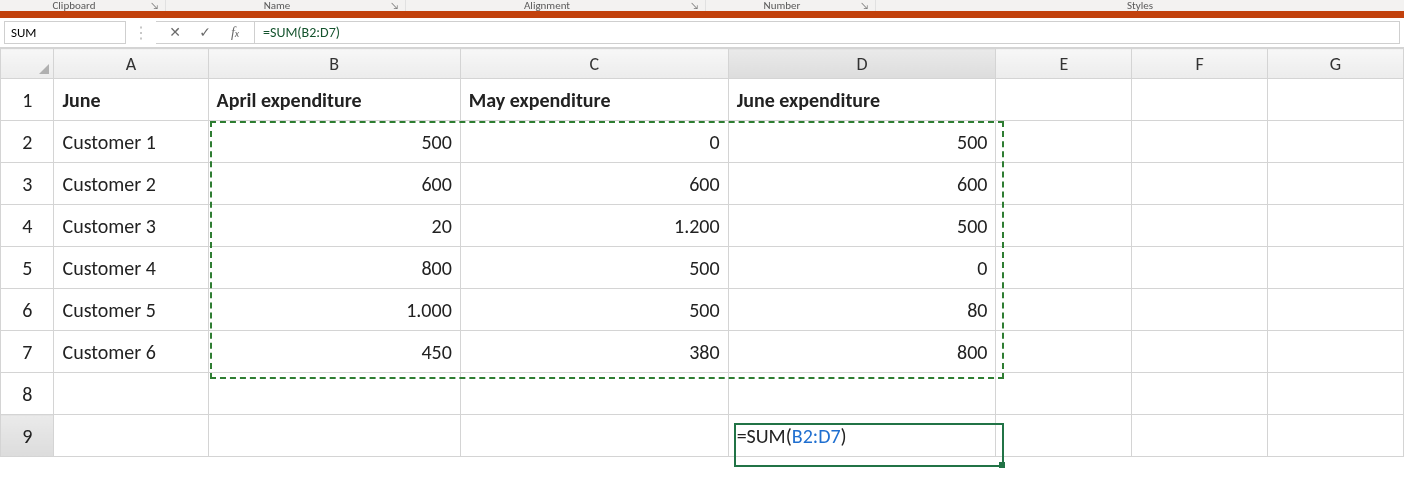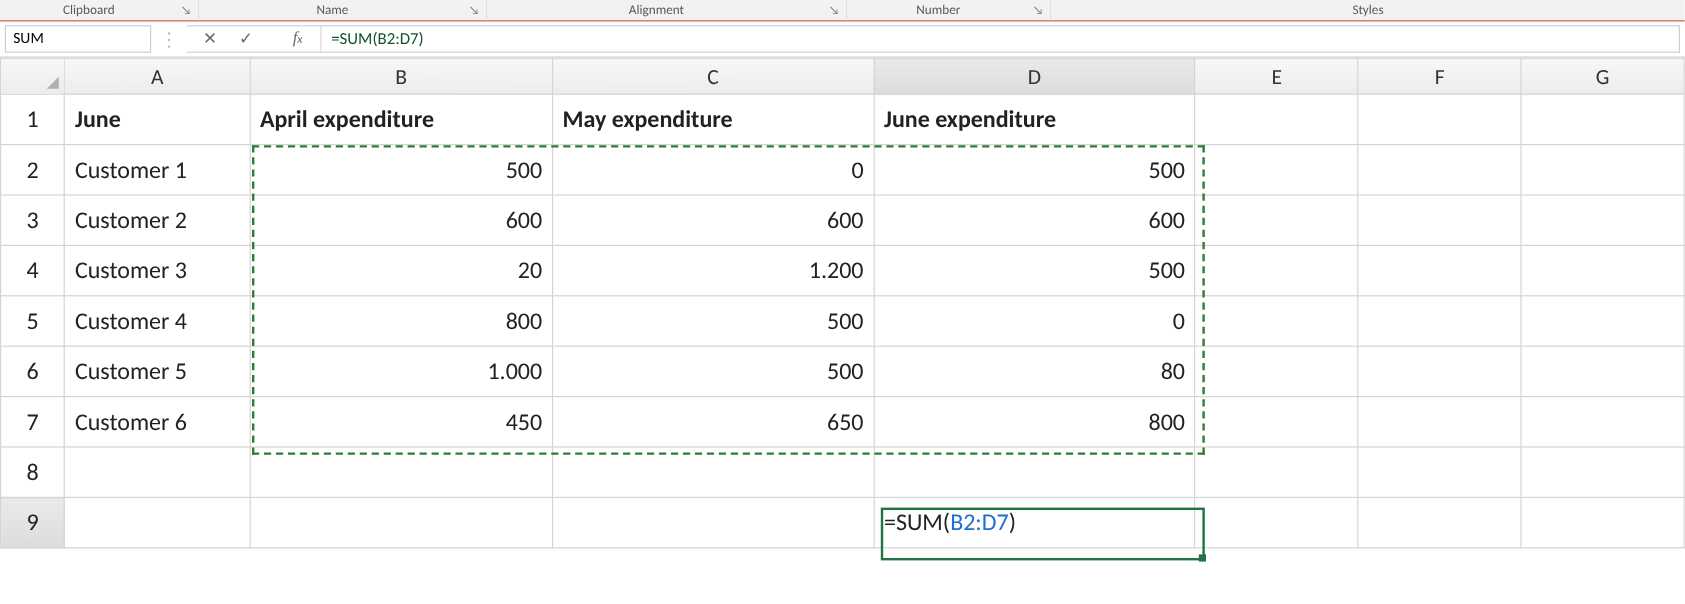--- a/index.html
+++ b/index.html
@@ -6,21 +6,21 @@
   body { background: #ffffff; width: 1404px; height: 503px; overflow: hidden; user-select: none; }
 
   
   .ribbon-groups {
     height: 18px;
     background: #f3f2f1;
     display: flex;
     align-items: center;
     font-size: 11px;
     color: #5a5a5a;
-    border-bottom: 1px solid #c2410c;
+    border-bottom: 7px solid #c2410c;
   }
   .ribbon-group {
     display: flex;
     align-items: center;
     justify-content: center;
     height: 100%;
     position: relative;
     border-right: 1px solid #e1e1e1;
   }
   .ribbon-group .lbl { flex: 1; text-align: center; }
@@ -58,21 +58,21 @@
     display:flex;align-items:center;justify-content:center;
     color:#bdbdbd;
   }
   .fbar-btns {
     display:flex; align-items:center; gap:12px; padding:0 10px;
     border: 1px solid #cfcfcf; border-left:none;
     margin: 3px 0;
     background:#fff;
   }
   .fbar-btn { width:18px;text-align:center;color:#6a6a6a;font-size:14px;}
-  .fbar-btn.fx { font-style: italic; font-family: "Times New Roman", serif; font-size:14px;margin-left:13px;}
+  .fbar-btn.fx { font-style: italic; font-family: "Times New Roman", serif; font-size:14px;}
   .formula-input {
     flex:1;
     border: 1px solid #cfcfcf;
     border-left:none;
     margin: 3px 4px 3px 0;
     background:#fff;
     font-size:14px; padding:0 8px;
     color:#14532d;
   }
 
@@ -271,21 +271,21 @@
     <td class="band-d rt">500</td>
     <td class="band-d rt">80</td>
     <td></td>
           <td></td>
           <td></td>
   </tr>
   <tr>
     <th class="rowhdr">7</th>
     <td class="band-l lt">Customer 6</td>
     <td class="band-l rt">450</td>
-    <td class="band-l rt">650</td>
+    <td class="band-l rt">380</td>
     <td class="band-l rt">800</td>
     <td></td>
           <td></td>
           <td></td>
   </tr>
   <tr>
     <th class="rowhdr">8</th>
     <td></td>
           <td></td>
           <td></td>

